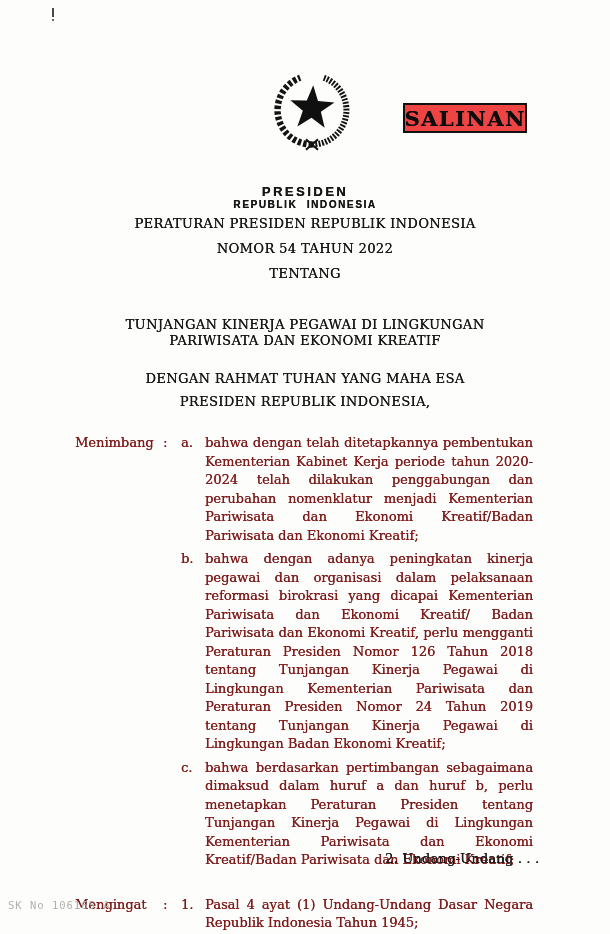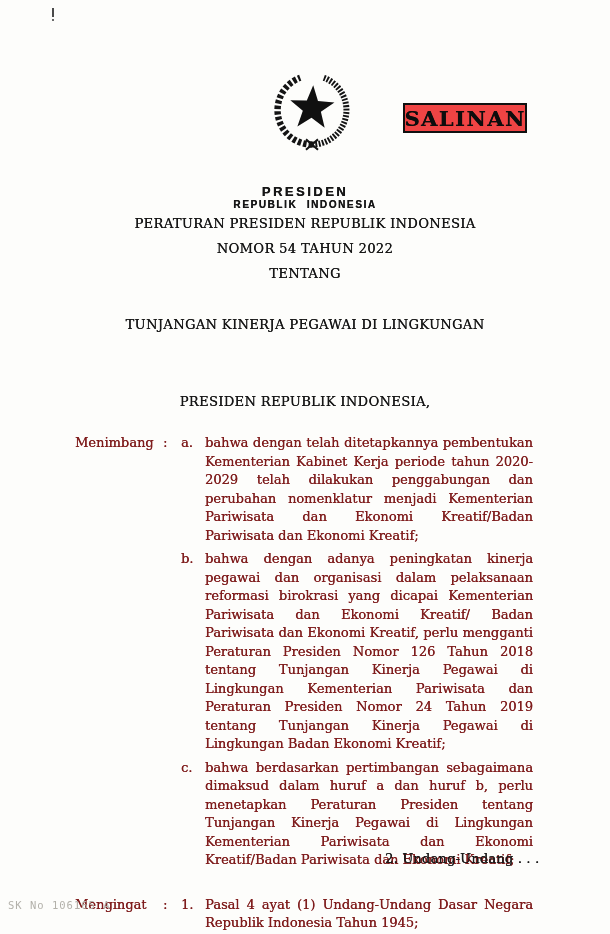--- a/index.html
+++ b/index.html
@@ -93,32 +93,34 @@
     <div class="l1 txt">PRESIDEN</div>
     <div class="l2 txt">REPUBLIK INDONESIA</div>
   </div>
 
   <div class="stamp txt">SALINAN</div>
 
   <div class="cline t-doctype txt">PERATURAN PRESIDEN REPUBLIK INDONESIA</div>
   <div class="cline t-number txt">NOMOR 54 TAHUN 2022</div>
   <div class="cline t-about txt">TENTANG</div>
   <div class="cline t-s1 txt">TUNJANGAN KINERJA PEGAWAI DI LINGKUNGAN</div>
+  <div class="cline t-s3 txt">PARIWISATA DAN EKONOMI KREATIF</div>
 
+  <div class="cline t-invoc txt">DENGAN RAHMAT TUHAN YANG MAHA ESA</div>
   <div class="cline t-issuer txt">PRESIDEN REPUBLIK INDONESIA,</div>
 
   <div class="body-block">
 
     <div class="section">
       <div class="sec-label txt">Menimbang</div>
       <div class="sec-colon txt">:</div>
       <div class="sec-items">
         <div class="item">
           <span class="item-marker txt">a.</span>
-          <p class="item-text txt">bahwa dengan telah ditetapkannya pembentukan Kementerian Kabinet Kerja periode tahun 2020-2029 telah dilakukan penggabungan dan perubahan nomenklatur menjadi Kementerian Pariwisata dan Ekonomi Kreatif/Badan Pariwisata dan Ekonomi Kreatif;</p>
+          <p class="item-text txt">bahwa dengan telah ditetapkannya pembentukan Kementerian Kabinet Kerja periode tahun 2020-2024 telah dilakukan penggabungan dan perubahan nomenklatur menjadi Kementerian Pariwisata dan Ekonomi Kreatif/Badan Pariwisata dan Ekonomi Kreatif;</p>
         </div>
         <div class="item">
           <span class="item-marker txt">b.</span>
           <p class="item-text txt">bahwa dengan adanya peningkatan kinerja pegawai dan organisasi dalam pelaksanaan reformasi birokrasi yang dicapai Kementerian Pariwisata dan Ekonomi Kreatif/ Badan Pariwisata dan Ekonomi Kreatif, perlu mengganti Peraturan Presiden Nomor 126 Tahun 2018 tentang Tunjangan Kinerja Pegawai di Lingkungan Kementerian Pariwisata dan Peraturan Presiden Nomor 24 Tahun 2019 tentang Tunjangan Kinerja Pegawai di Lingkungan Badan Ekonomi Kreatif;</p>
         </div>
         <div class="item">
           <span class="item-marker txt">c.</span>
           <p class="item-text txt">bahwa berdasarkan pertimbangan sebagaimana dimaksud dalam huruf a dan huruf b, perlu menetapkan Peraturan Presiden tentang Tunjangan Kinerja Pegawai di Lingkungan Kementerian Pariwisata dan Ekonomi Kreatif/Badan Pariwisata dan Ekonomi Kreatif;</p>
         </div>
       </div>

